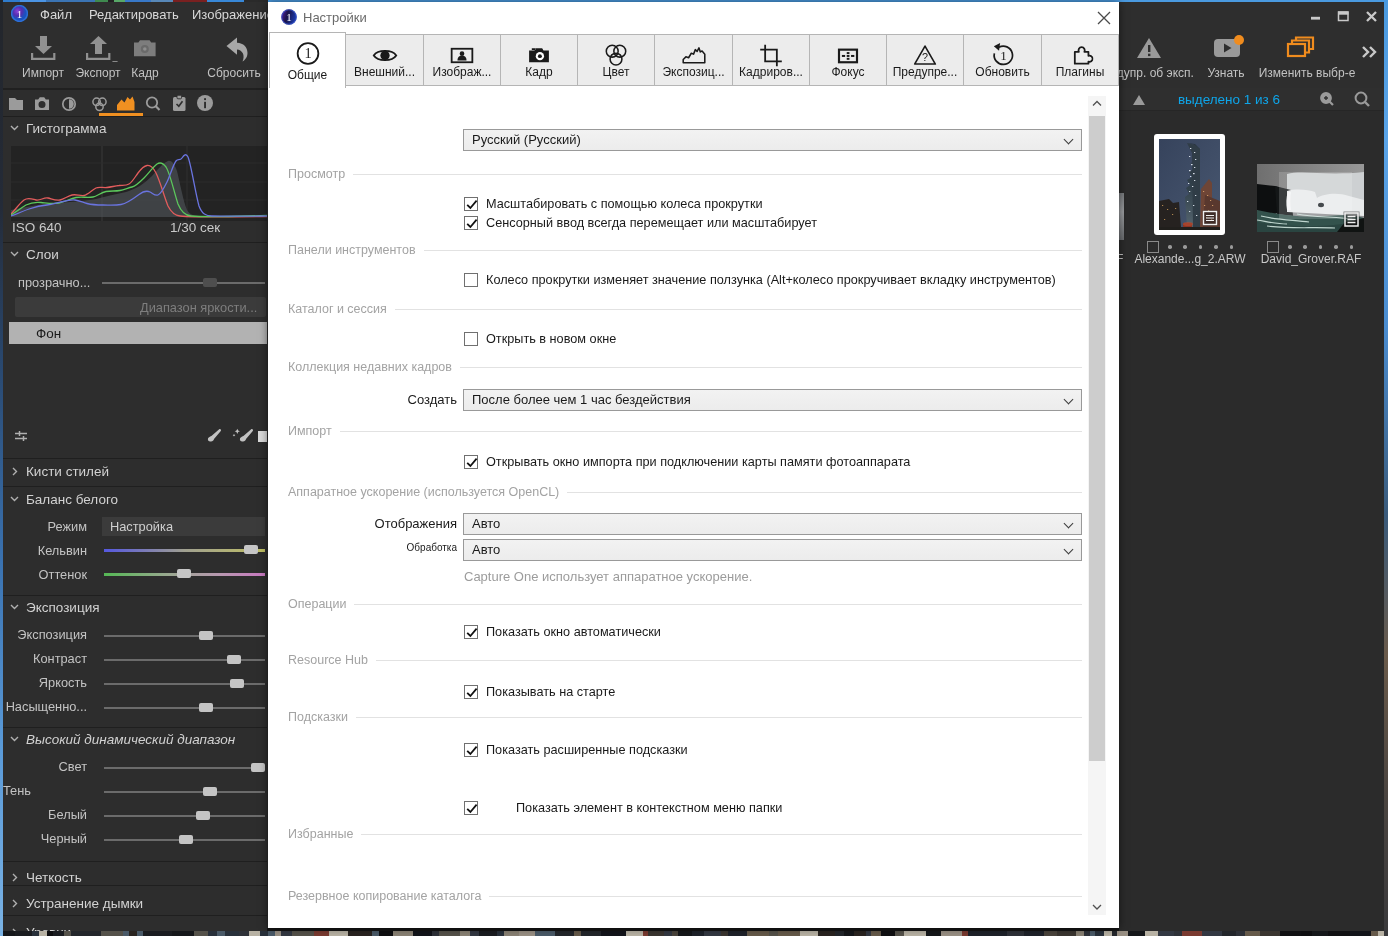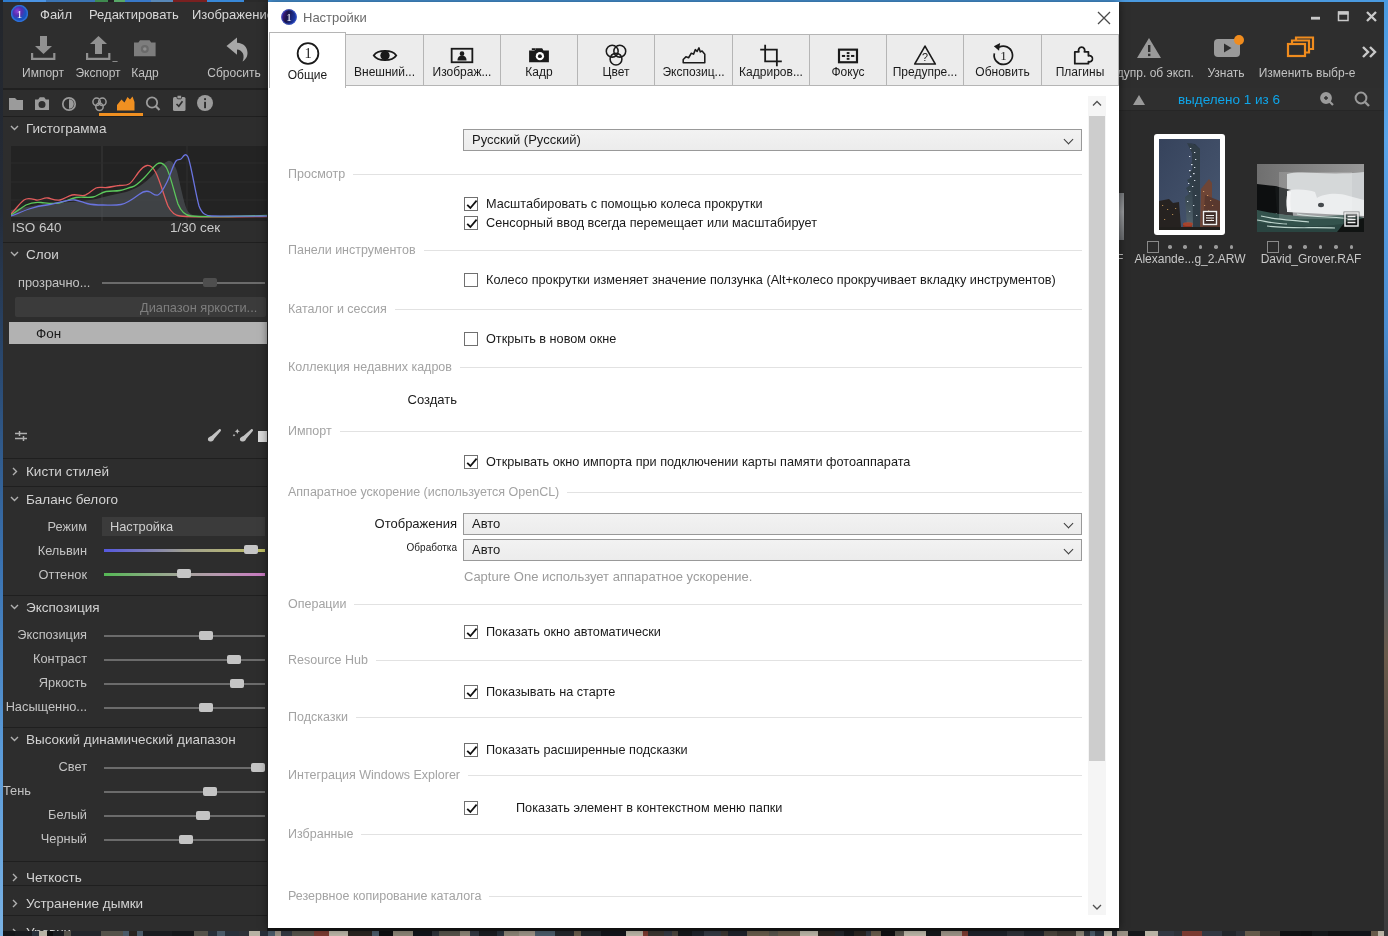--- a/index.html
+++ b/index.html
@@ -252,21 +252,21 @@
 <div class="lplabel" style="left:0;width:84px;top:585px;text-align:right;">Яркость</div>
 <div class="sliderline" style="left:101px;top:593px;width:161px;"></div>
 <div class="handle" style="left:227px;top:589px;background:#c4c4c4;"></div>
 <div class="lplabel" style="left:0;width:84px;top:609px;text-align:right;">Насыщенно...</div>
 <div class="sliderline" style="left:101px;top:617px;width:161px;"></div>
 <div class="handle" style="left:196px;top:613px;background:#c4c4c4;"></div>
 <div class="seph" style="top:637px;"></div>
 <svg style="position:absolute;left:7px;top:646px;" width="9" height="6" viewBox="0 0 9 6">
         <path d="M1,1 L4.5,4.5 L8,1" fill="none" stroke="#b0b0b0" stroke-width="1.4"></path>
       </svg>
-<div class="sechead" style="left:23px;top:642px;font-size:13.5px;">Высокий динамический диапазон</div>
+<div class="sechead" style="left:23px;top:642px;font-size:13.5px;font-style:italic;">Высокий динамический диапазон</div>
 <div class="lplabel" style="left:0;width:84px;top:669px;text-align:right;">Свет</div>
 <div class="sliderline" style="left:101px;top:677px;width:161px;"></div>
 <div class="handle" style="left:248px;top:673px;background:#c4c4c4;"></div>
 <div class="lplabel" style="left:0;width:84px;top:693px;text-align:left;">Тень</div>
 <div class="sliderline" style="left:101px;top:701px;width:161px;"></div>
 <div class="handle" style="left:200px;top:697px;background:#c4c4c4;"></div>
 <div class="lplabel" style="left:0;width:84px;top:717px;text-align:right;">Белый</div>
 <div class="sliderline" style="left:101px;top:725px;width:161px;"></div>
 <div class="handle" style="left:193px;top:721px;background:#c4c4c4;"></div>
 <div class="lplabel" style="left:0;width:84px;top:741px;text-align:right;">Черный</div>
@@ -664,20 +664,21 @@
           <span>Каталог и сессия</span>
           <i></i>
         </div>
 <div class="cb" style="top:244px;"></div>
         <div class="cblabel" style="top:244px;">Открыть в новом окне</div>
 <div class="dsec" style="top:272px;">
           <span>Коллекция недавних кадров</span>
           <i></i>
         </div>
 <div style="position:absolute;right:662px;top:304px;font-size:13px;color:#1a1a1a;">Создать</div>
+<div class="combo" style="top:301px;">После более чем 1 час бездействия</div>
 <div class="dsec" style="top:336px;">
           <span>Импорт</span>
           <i></i>
         </div>
 <div class="cb" style="top:367px;">
           <svg class="check" width="16" height="16" viewBox="0 0 16 16">
             <path d="M3.2,7.8 L6.4,11 L12.6,3.6" fill="none" stroke="#111" stroke-width="1.8"></path>
           </svg>
         </div>
         <div class="cblabel" style="top:367px;">Открывать окно импорта при подключении карты памяти фотоаппарата</div>
@@ -713,24 +714,20 @@
 <div class="dsec" style="top:622px;">
           <span>Подсказки</span>
           <i></i>
         </div>
 <div class="cb" style="top:655px;">
           <svg class="check" width="16" height="16" viewBox="0 0 16 16">
             <path d="M3.2,7.8 L6.4,11 L12.6,3.6" fill="none" stroke="#111" stroke-width="1.8"></path>
           </svg>
         </div>
         <div class="cblabel" style="top:655px;">Показать расширенные подсказки</div>
-<div class="dsec" style="top:680px;">
-          <span>Интеграция Windows Explorer</span>
-          <i></i>
-        </div>
 <div class="cb" style="top:713px;">
           <svg class="check" width="16" height="16" viewBox="0 0 16 16">
             <path d="M3.2,7.8 L6.4,11 L12.6,3.6" fill="none" stroke="#111" stroke-width="1.8"></path>
           </svg>
         </div>
         <div class="cblabel" style="top:713px;margin-left:30px;">Показать элемент в контекстном меню папки</div>
 <div class="dsec" style="top:739px;">
           <span>Избранные</span>
           <i></i>
         </div>

